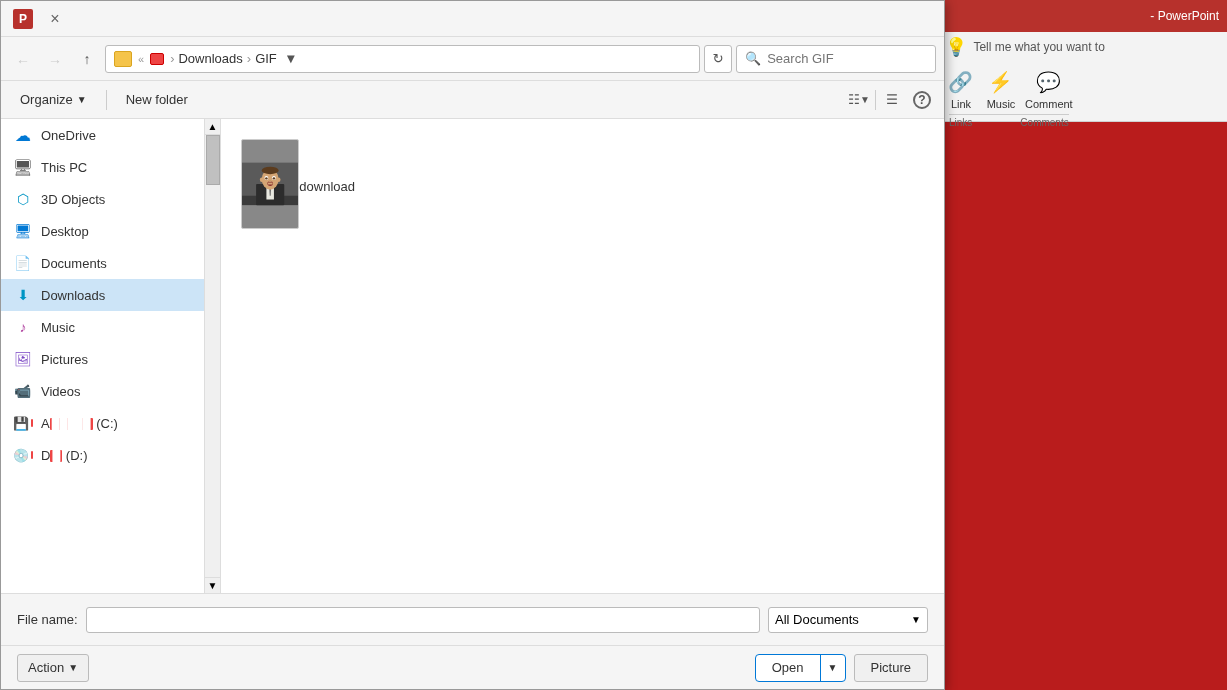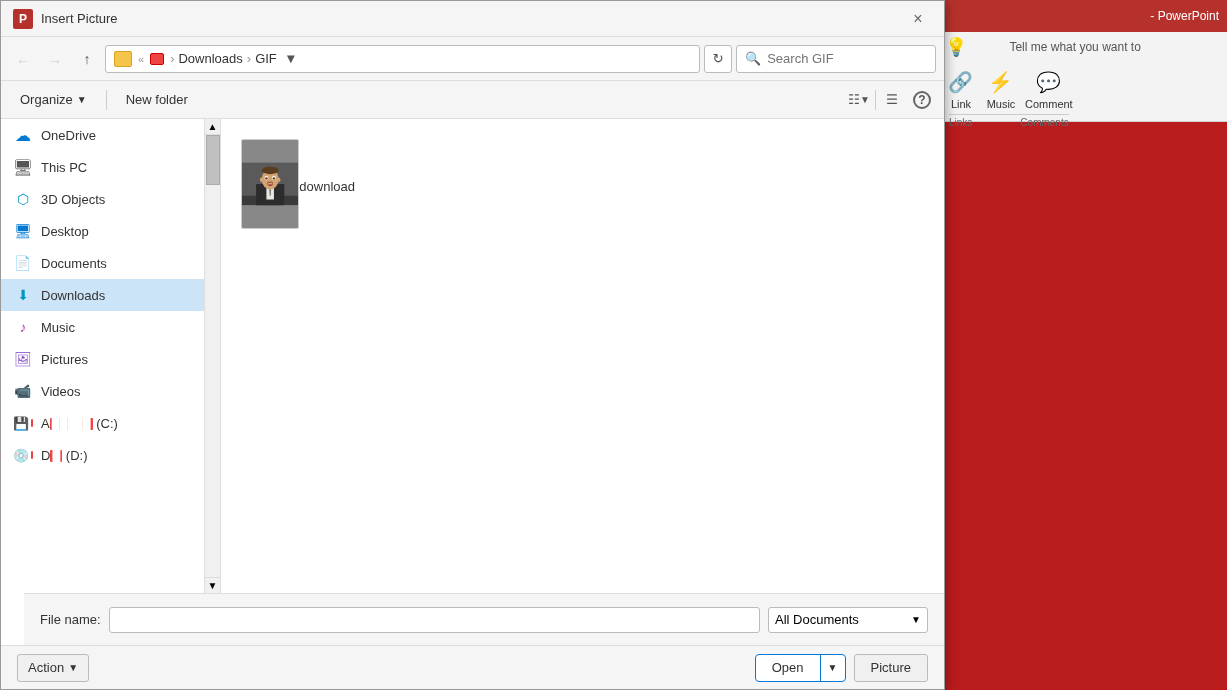--- a/index.html
+++ b/index.html
@@ -397,21 +397,20 @@
 
     
     .bottom-bar {
       height: 52px;
       border-top: 1px solid #ddd;
       background: #f5f5f5;
       display: flex;
       align-items: center;
       padding: 0 16px;
       gap: 8px;
-      margin-left: 23px;
     }
 
     .filename-label {
       font-size: 13px;
       color: #333;
       white-space: nowrap;
     }
 
     .filename-input {
       flex: 1;
@@ -518,21 +517,21 @@
 </head>
 <body>
 
 <div class="ppt-bg">
   <div class="ppt-titlebar">
     <span>- PowerPoint</span>
   </div>
   <div class="ppt-ribbon">
     <div class="ppt-ribbon-top">
       <span style="color:#f5c400;font-size:18px;">💡</span>
-      <span style="font-size:12px;color:#555;margin-left:36px;">Tell me what you want to</span>
+      <span style="font-size:12px;color:#555;">Tell me what you want to</span>
     </div>
     <div class="ppt-ribbon-items">
 
       <div class="ribbon-group">
         <div style="display:flex;gap:8px;align-items:flex-start;">
           <div class="ribbon-item">
             <div class="ribbon-icon-large">🔗</div>
             <span>Link</span>
           </div>
           <div class="ribbon-item">
@@ -552,21 +551,20 @@
     </div>
   </div>
 </div>
 
 <div class="dialog">
 
   <div class="dialog-titlebar">
     <div class="dialog-titlebar-icon">
       <span>P</span>
     </div>
-    <span class="dialog-title">Insert Picture</span>
     <div class="dialog-close">
       <span>×</span>
     </div>
   </div>
 
   <div class="nav-bar">
     <button class="nav-btn disabled" title="Back">←</button>
     <button class="nav-btn disabled" title="Forward">→</button>
     <button class="nav-btn" title="Up">↑</button>
 

